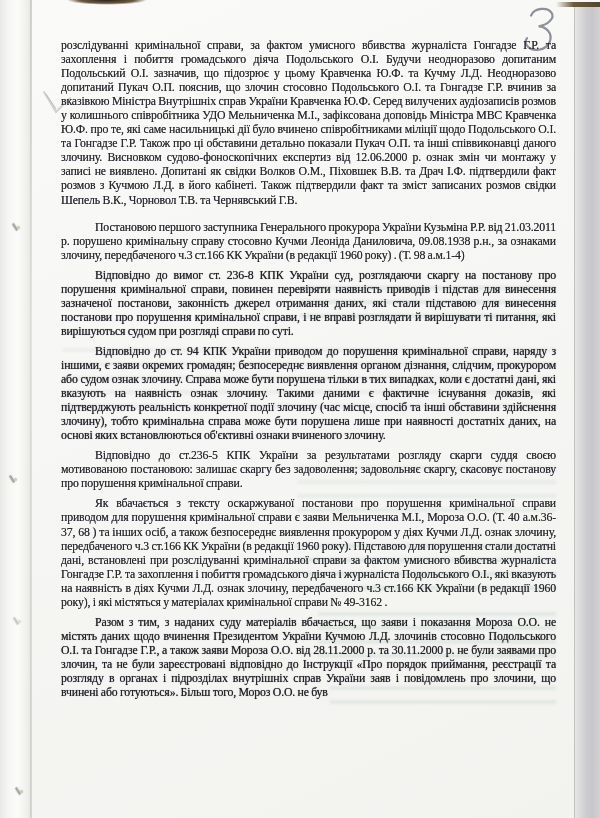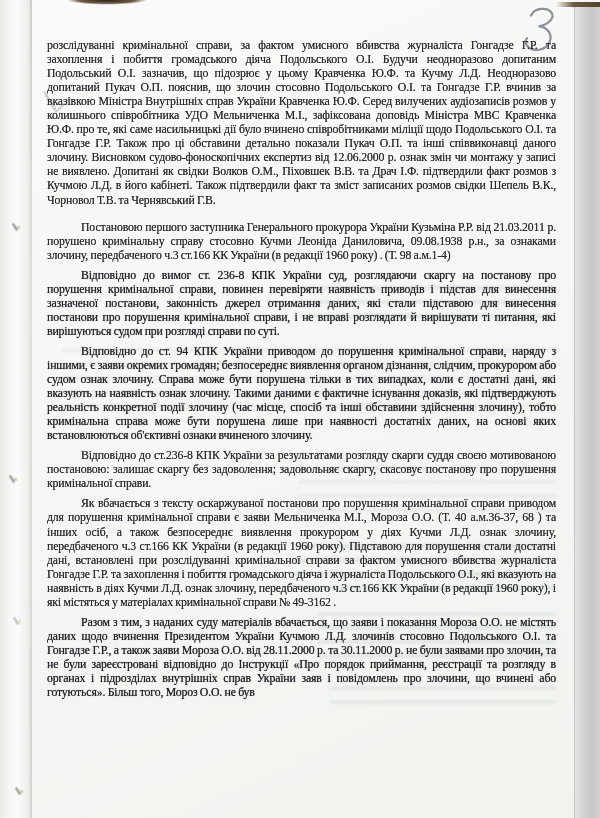--- a/index.html
+++ b/index.html
@@ -52,21 +52,21 @@
   .b3{left:298px;top:466px;width:258px;height:48px;opacity:.6}
   .b4{left:294px;top:544px;width:262px;height:56px}
   .b5{left:318px;top:612px;width:238px;height:50px;opacity:.8}
   .b6{left:330px;top:686px;width:226px;height:18px;opacity:.8}
   
   .pagenum{position:absolute;left:524px;top:6px;width:34px;height:50px;transform:rotate(10deg);}
   .pagenum svg{display:block;width:100%;height:100%;}
   
   .text{
     position:absolute;left:0;top:0;width:600px;height:818px;
-    padding:38px 44px 0 47px;box-sizing:border-box;
+    padding:38px 44px 0 61px;box-sizing:border-box;
     color:#2a2a30;font-size:11.8px;line-height:14.05px;
     letter-spacing:-.15px;word-spacing:-.4px;
     text-align:justify;text-shadow:0 0 .45px rgba(42,42,48,.75);
   }
   .text p{margin:0 0 6px 0;text-indent:34px;}
   .text p.first{text-indent:0;margin-bottom:13px;}
   .text p.heavy{color:#1e1e25;text-shadow:0 0 .7px rgba(30,30,37,.8);}
 </style>
 </head>
 <body>
@@ -103,18 +103,18 @@
       <path d="M4 11 C 6 3, 18 0, 23 5 C 27 9, 22 17, 13 20 C 20 19, 28 24, 26 33 C 24 42, 11 46, 5 40 C 3 38, 3 35, 4 33" fill="none" stroke="#80848f" stroke-width="2.1" stroke-linecap="round" opacity="0.9"></path>
     </svg>
 
   </div>
 
   <div class="text">
     <p class="first">розслідуванні кримінальної справи, за фактом умисного вбивства журналіста Гонгадзе Г.Р. та захоплення і побиття громадського діяча Подольського О.І. Будучи неодноразово допитаним Подольський О.І. зазначив, що підозрює у цьому Кравченка Ю.Ф. та Кучму Л.Д. Неодноразово допитаний Пукач О.П. пояснив, що злочин стосовно Подольського О.І. та Гонгадзе Г.Р.  вчинив за вказівкою Міністра Внутрішніх справ України Кравченка Ю.Ф. Серед вилучених аудіозаписів розмов  у колишнього співробітника УДО Мельниченка М.І., зафіксована доповідь Міністра МВС Кравченка Ю.Ф. про те, які саме насильницькі дії було вчинено співробітниками міліції щодо Подольського О.І. та Гонгадзе Г.Р. Також про ці обставини детально показали Пукач О.П. та інші співвиконавці даного злочину. Висновком судово-фоноскопічних експертиз від 12.06.2000 р. ознак змін чи монтажу у записі не виявлено. Допитані як свідки Волков О.М., Піховшек В.В. та Драч І.Ф. підтвердили факт розмов з Кучмою Л.Д. в його кабінеті. Також підтвердили факт та зміст записаних розмов свідки Шепель В.К., Чорновол Т.В. та Чернявський Г.В.</p>
     <p>Постановою першого заступника Генерального прокурора України Кузьміна Р.Р. від 21.03.2011 р. порушено кримінальну справу стосовно Кучми Леоніда Даниловича, 09.08.1938 р.н., за ознаками злочину, передбаченого ч.3 ст.166 КК України (в редакції 1960 року) . (Т. 98 а.м.1-4)</p>
     <p class="heavy">Відповідно до вимог ст. 236-8 КПК України суд, розглядаючи скаргу на постанову про порушення кримінальної справи, повинен перевіряти наявність приводів і підстав для винесення зазначеної постанови, законність джерел отримання даних, які стали  підставою для винесення постанови про порушення кримінальної справи, і не вправі розглядати й вирішувати ті питання, які вирішуються судом при розгляді справи по суті.</p>
     <p class="heavy">Відповідно до ст. 94 КПК України приводом до порушення кримінальної справи, наряду з іншими, є заяви окремих громадян; безпосереднє виявлення органом дізнання, слідчим, прокурором або судом ознак злочину. Справа може бути порушена тільки в тих випадках, коли є достатні дані, які вказують на наявність ознак злочину. Такими даними є фактичне існування доказів, які підтверджують реальність конкретної події злочину (час місце, спосіб та інші обставини здійснення злочину), тобто  кримінальна справа може бути порушена лише при наявності достатніх даних, на основі яких встановлюються об'єктивні ознаки вчиненого злочину.</p>
-    <p>Відповідно до ст.236-8 КПК України за результатами розгляду скарги суддя своєю мотивованою постановою: залишає скаргу без задоволення; задовольняє скаргу, скасовує постанову про порушення кримінальної справи.</p>
+    <p>Відповідно до ст.236-5 КПК України за результатами розгляду скарги суддя своєю мотивованою постановою: залишає скаргу без задоволення; задовольняє скаргу, скасовує постанову про порушення кримінальної справи.</p>
     <p>Як вбачається з тексту оскаржуваної постанови про порушення кримінальної справи приводом для порушення кримінальної справи є заяви Мельниченка М.І., Мороза О.О. (Т. 40 а.м.36-37, 68 ) та інших осіб, а також безпосереднє виявлення прокурором у  діях  Кучми Л.Д. ознак злочину, передбаченого ч.3 ст.166 КК України (в редакції 1960 року). Підставою для порушення стали достатні дані, встановлені при розслідуванні кримінальної справи за фактом умисного вбивства журналіста Гонгадзе Г.Р. та захоплення і побиття громадського діяча і журналіста Подольського О.І., які вказують на наявність в діях  Кучми Л.Д. ознак злочину, передбаченого ч.3 ст.166 КК України (в редакції 1960 року), і які містяться у матеріалах кримінальної справи № 49-3162 .</p>
     <p class="heavy">Разом з тим, з наданих суду матеріалів вбачається, що заяви і показання Мороза О.О. не містять даних щодо вчинення Президентом України Кучмою Л.Д. злочинів стосовно Подольського О.І. та Гонгадзе Г.Р., а також заяви Мороза О.О. від 28.11.2000 р. та 30.11.2000 р.  не були заявами про злочин, та не були зареєстровані відповідно до Інструкції  «Про порядок приймання, реєстрації та розгляду в органах і підрозділах внутрішніх справ України заяв і повідомлень про злочини, що вчинені або готуються». Більш того, Мороз О.О. не був</p>
   </div>
 
 </div>
 
 </body></html>

